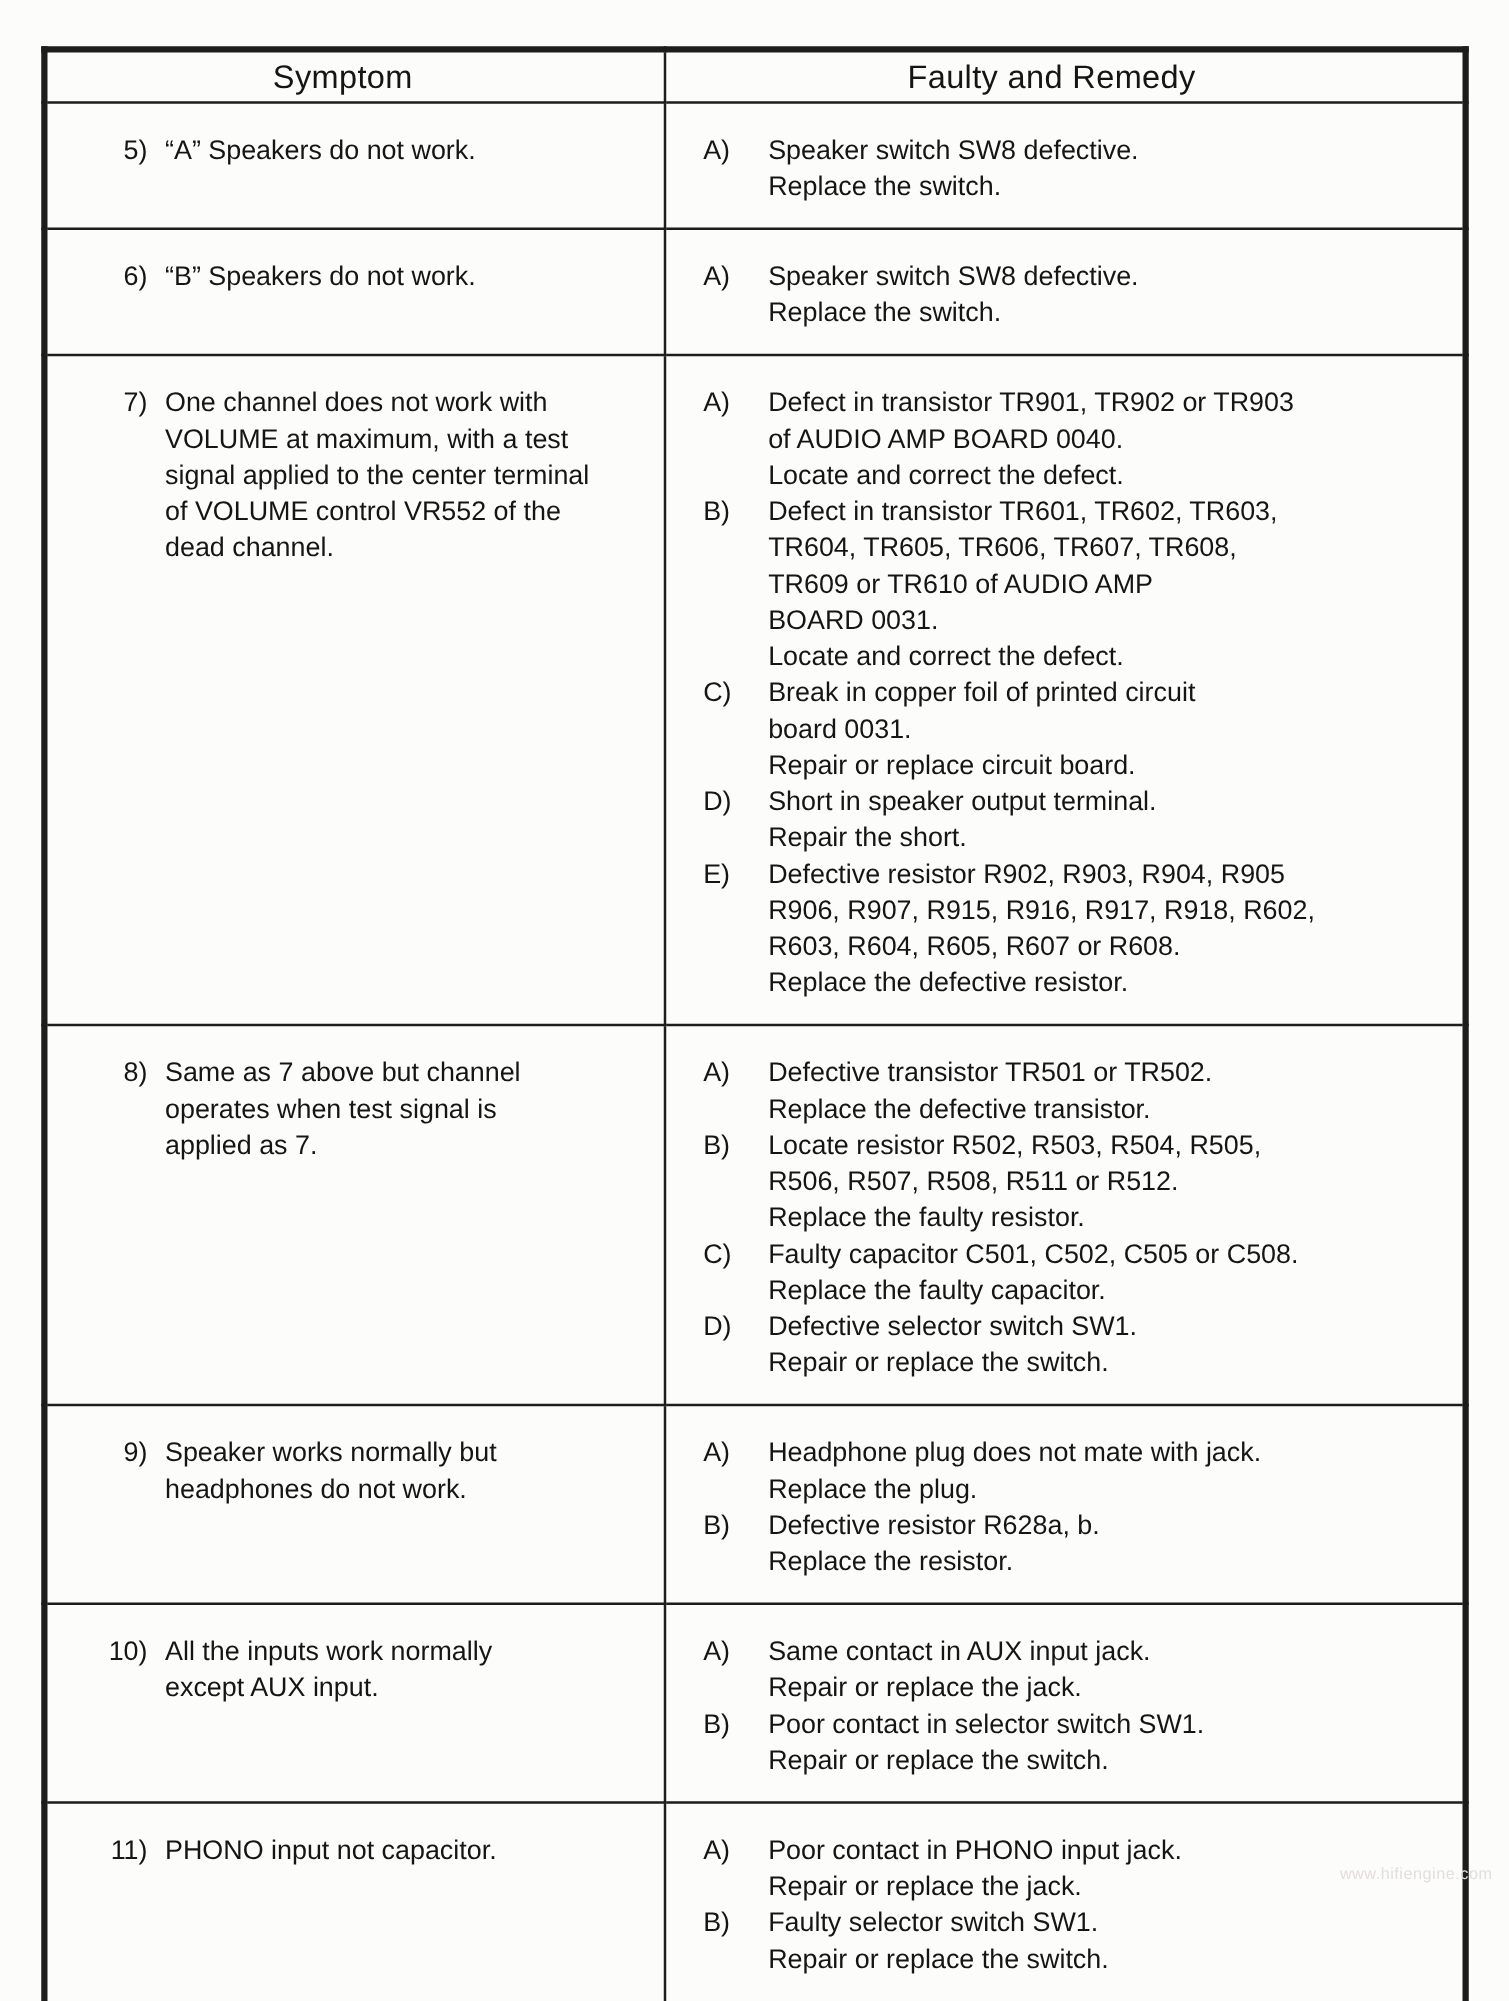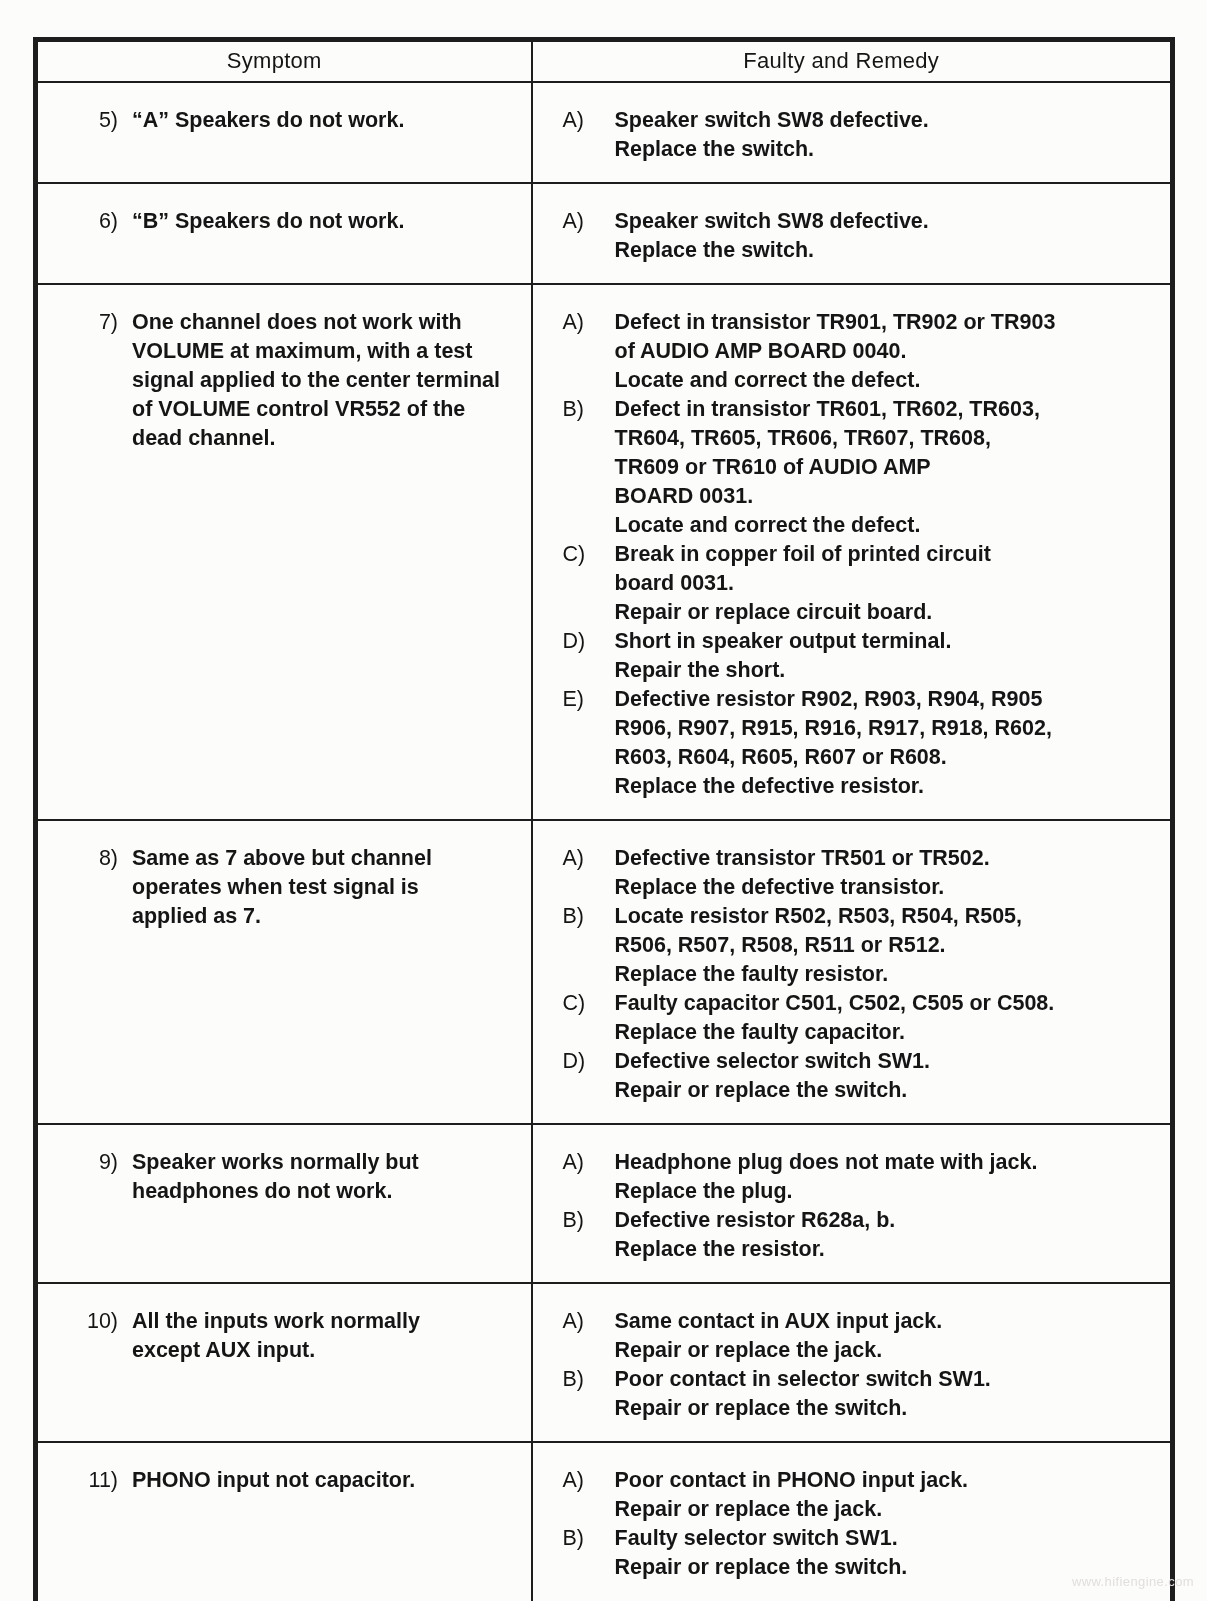--- a/index.html
+++ b/index.html
@@ -18,21 +18,21 @@
     width: 1142px;
     border-collapse: collapse;
     table-layout: fixed;
   }
   .trouble-table, .trouble-table tr, .trouble-table th, .trouble-table td {
     border: 2px solid #1d1d1d;
   }
   .trouble-table { border-width: 5px; }
   th {
     height: 42px;
-    font-size: 22px;
+    font-size: 26px;
     font-weight: normal;
     text-align: center;
     padding: 2px 20px 2px 0;
     letter-spacing: 0.3px;
   }
   th.col-symptom { width: 496px; }
   td {
     vertical-align: top;
     font-size: 21.5px;
     line-height: 29px;
@@ -47,33 +47,33 @@
     width: 44px;
     text-align: right;
     margin-right: 14px;
   }
   .remedy { display: flex; }
   .remedy .letter {
     flex: none;
     width: 32px;
     margin-right: 20px;
   }
-  .sym-text, .remedy-text { white-space: pre-line; font-weight: bold; }
+  .sym-text, .remedy-text { white-space: pre-line; }
   
   tr.r0 td { height: 90px; }
   tr.r1 td { height: 84px; }
   tr.r2 td { height: 525px; }
   tr.r3 td { height: 288px; }
   tr.r4 td { height: 142px; }
   tr.r5 td { height: 147px; }
   tr.r6 td { height: 210px; }
   .watermark {
     position: absolute;
     right: 13px;
-    top: 1574px;
+    top: 1491px;
     font-size: 13px;
     color: #e2dedd;
     letter-spacing: 0.4px;
   }
 </style>
 </head>
 <body>
 
 <table class="trouble-table">
   <thead>

